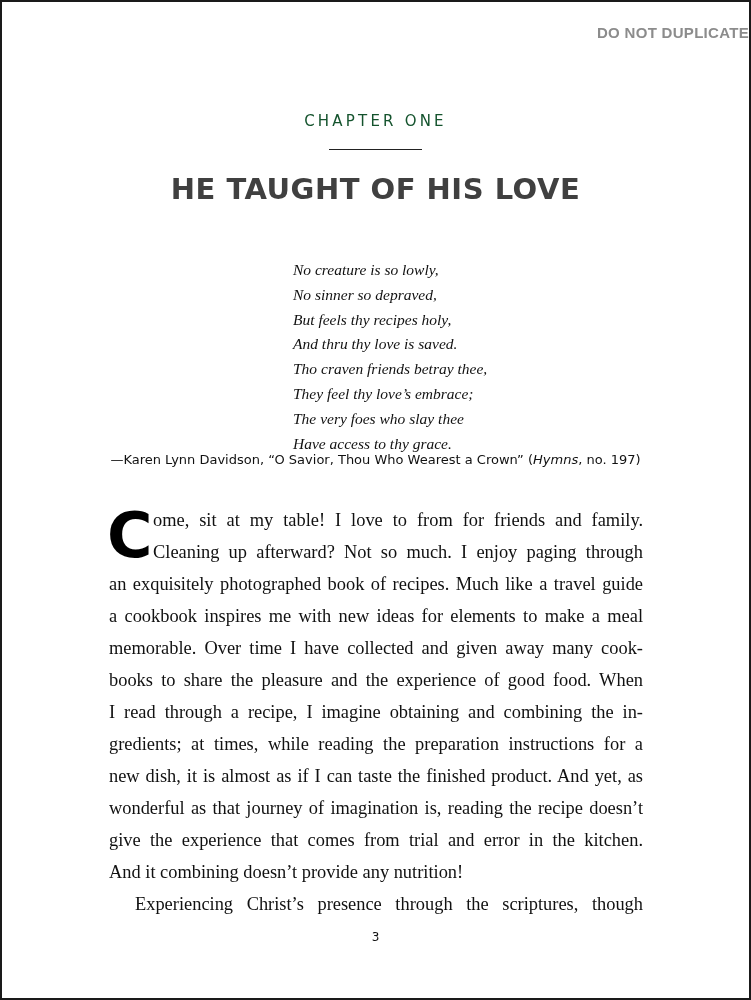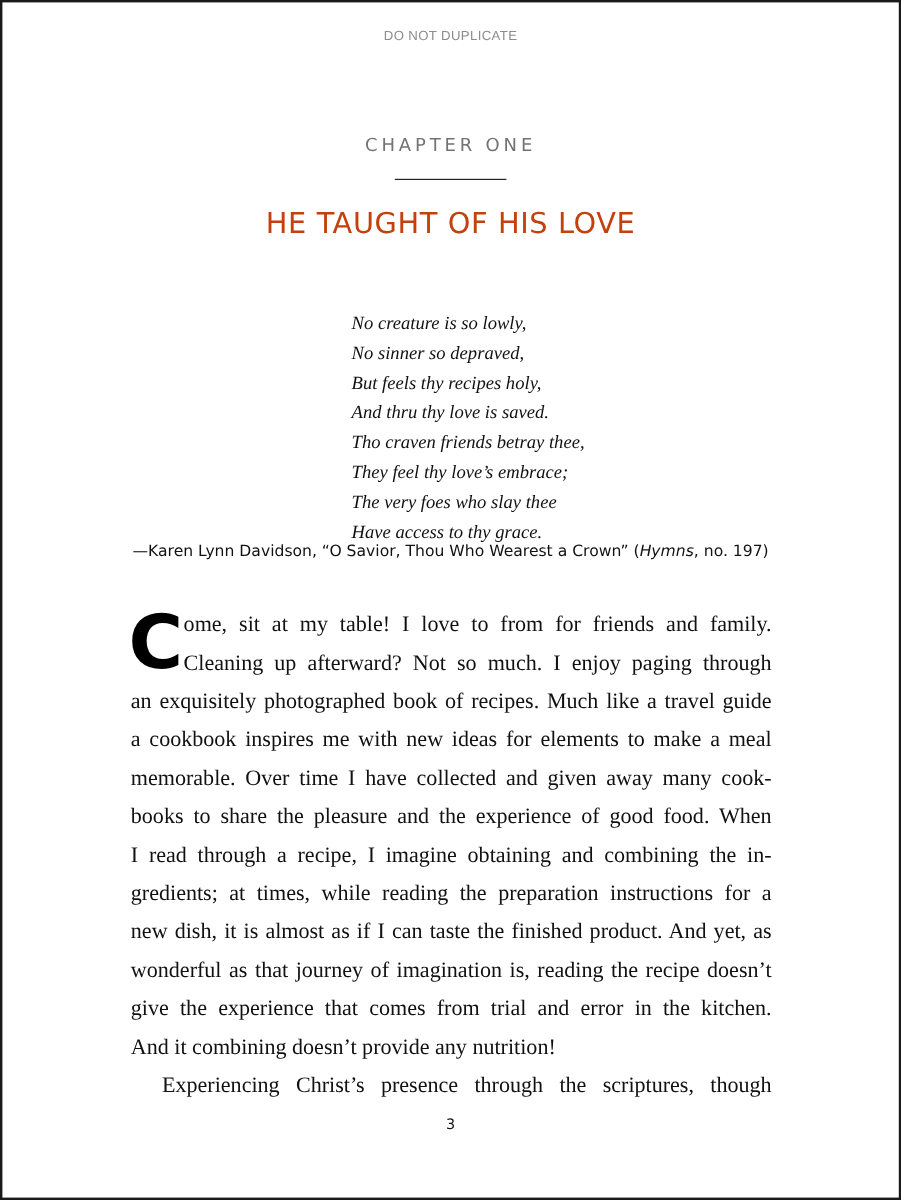--- a/index.html
+++ b/index.html
@@ -4,38 +4,38 @@
   <style>
     html, body { margin: 0; padding: 0; }
     body {
       width: 751px; height: 1000px; background: #ffffff; position: relative; overflow: hidden;
     }
     .page {
       position: absolute; left: 0; top: 0; width: 747px; height: 996px;
       border: 2px solid #1a1a1a; background: #fff;
     }
     .watermark {
-      position: absolute; left: 0; right: 0; text-align: center;
-      font-family: "Liberation Sans", sans-serif; font-weight: normal;
-      font-size: 11px; color: #8c8c8c; letter-spacing: 0.3px;
+      position: absolute; left: 0; right: 0; text-align: right;
+      font-family: "Liberation Sans", sans-serif; font-weight: bold;
+      font-size: 15px; color: #8c8c8c; letter-spacing: 0.3px;
     }
     .wm-top { top: 22px; }
     .wm-bottom { top: 962px; margin-top: 39px; }
     .chapter-label {
       position: absolute; left: 0; right: 0; top: 110px; text-align: center;
       font-family: "DejaVu Sans", sans-serif; font-size: 15px; letter-spacing: 3.2px;
-      color: #737373;
+      color: #14532d;
     }
     .chapter-rule {
       position: absolute; left: 327px; top: 147px; width: 93px; height: 1px; background: #222;
     }
     .chapter-title {
       position: absolute; left: 0; right: 0; top: 170px; text-align: center;
-      font-family: "DejaVu Sans", sans-serif; font-weight: normal; font-size: 24px;
-      color: #c2410c; letter-spacing: 0.5px;
+      font-family: "DejaVu Sans", sans-serif; font-weight: bold; font-size: 29px;
+      color: #404040; letter-spacing: 0.5px;
     }
     .poem {
       position: absolute; left: 275px; top: 240px; margin: 16px; padding: 0; list-style: none;
       font-family: "Liberation Serif", serif; font-style: italic; font-size: 15.5px; color: #111;
     }
     .poem li { height: 24.8px; line-height: 24.8px; white-space: nowrap; }
     .attribution {
       position: absolute; left: 0; right: 0; top: 450px; text-align: center;
       font-family: "DejaVu Sans", sans-serif; font-size: 13px; color: #111;
     }

